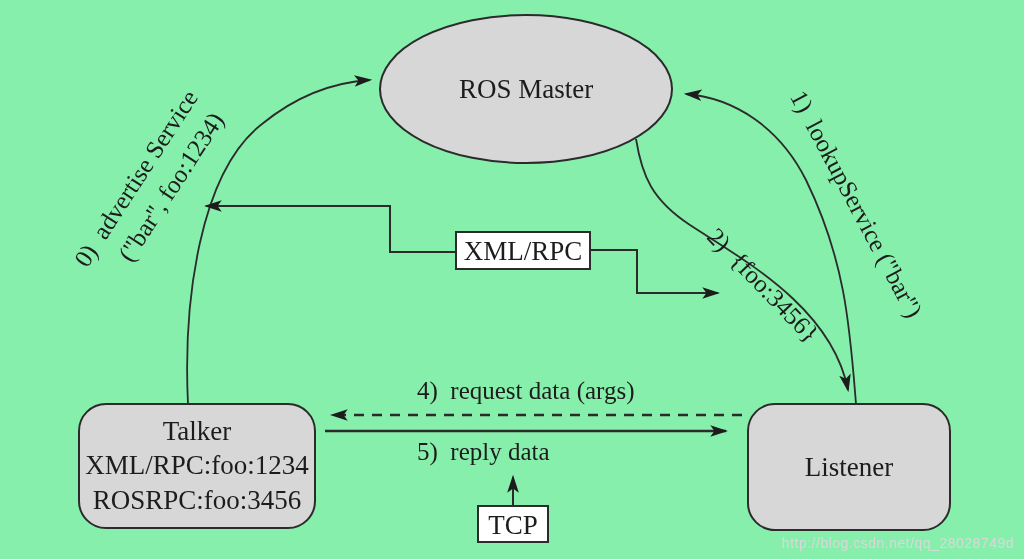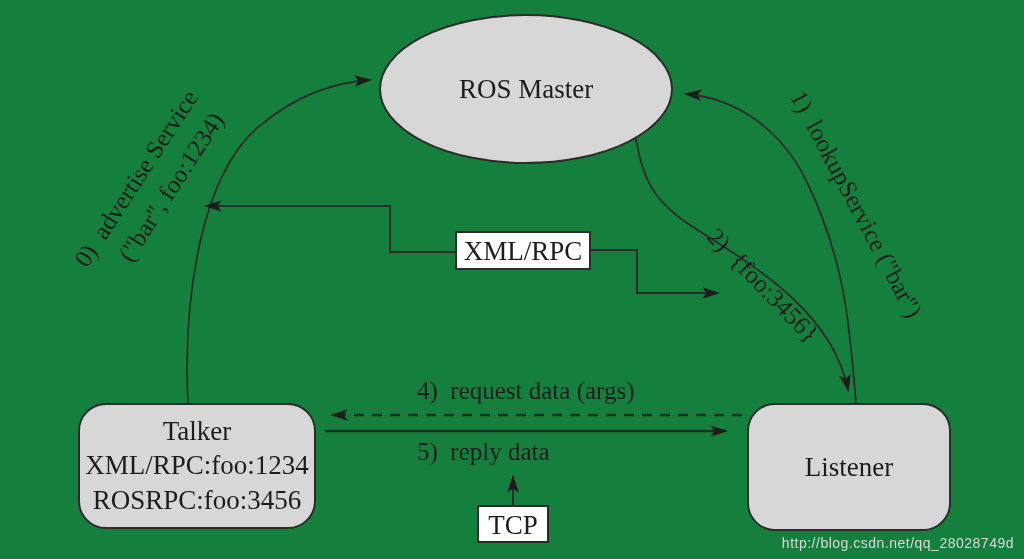--- a/index.html
+++ b/index.html
@@ -4,21 +4,21 @@
 <style>
   html, body {
     margin: 0;
     padding: 0;
     background: #ffffff;
   }
   .canvas {
     position: relative;
     width: 1024px;
     height: 559px;
-    background: #15803d;
+    background: #86efac;
     overflow: hidden;
     font-family: "Liberation Serif", serif;
   }
   svg { display: block; }
   svg text {
     white-space: pre;
     font-family: "Liberation Serif", serif;
     fill: #1c1c1c;
   }
   .node-shape { fill: #d7d7d7; stroke: #2b2b2b; stroke-width: 2; }

